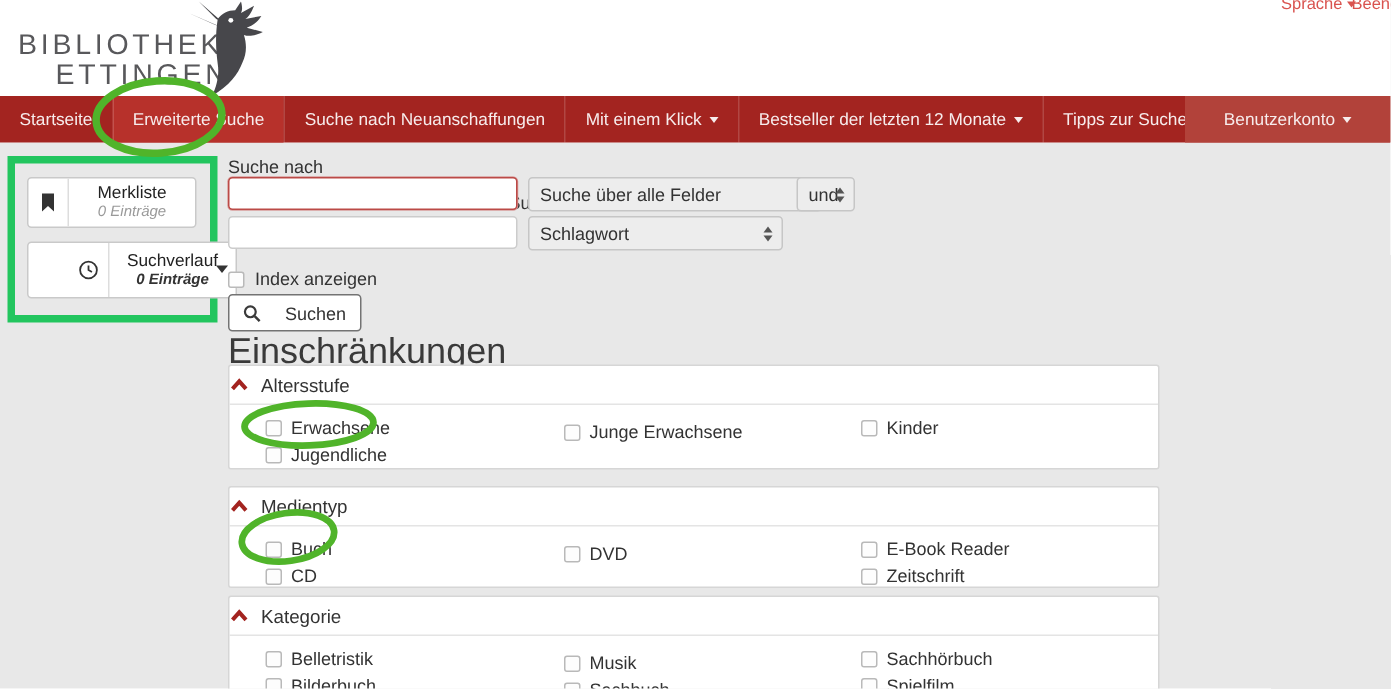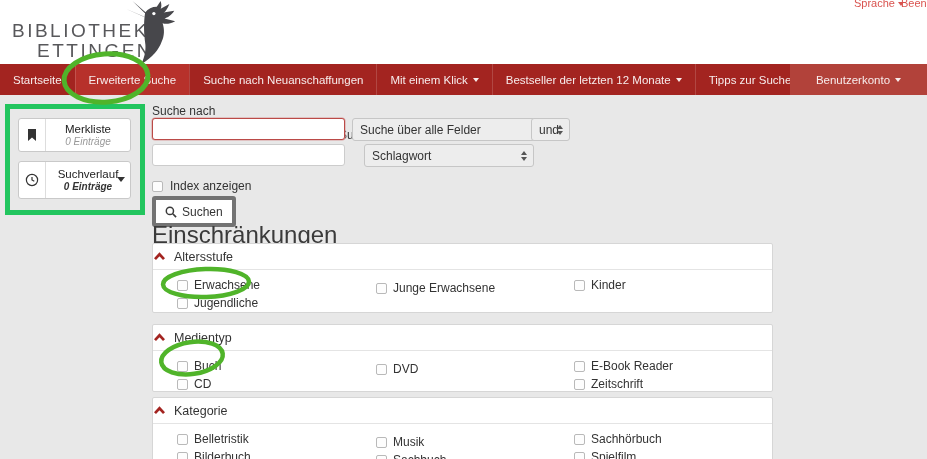--- a/index.html
+++ b/index.html
@@ -28,51 +28,51 @@
   .nav-right{position:absolute;right:0;top:0;height:31px;width:137px;background:#b2423a;
              display:flex;align-items:center;justify-content:center;font-size:11.5px;color:#f7ecec;cursor:pointer;}
 
   
   .main-bg{position:absolute;left:0;top:95px;width:927px;height:364px;background:#e8e8e8;}
 
   
   .side-box{position:absolute;left:5px;top:104px;width:130px;height:101px;border:5px solid #22c55e;}
   .side-btn{position:absolute;left:8px;width:111px;background:#fff;border:1px solid #c9c9c9;border-radius:3px;display:flex;cursor:pointer;}
   .side-btn.merkliste{top:9px;height:32px;}
-  .side-btn.suchverlauf{top:52px;height:36px;}
+  .side-btn.suchverlauf{top:52px;height:36px;padding-left:27px;}
   .side-icon{width:26px;display:flex;align-items:center;justify-content:center;border-right:1px solid #ddd;}
   .side-txt{flex:1;display:flex;flex-direction:column;align-items:center;justify-content:center;line-height:1.15;}
   .side-title{font-size:11.5px;color:#222;}
   .side-count{font-size:10px;font-style:italic;color:#999;}
   .side-count.bold{color:#333;font-weight:bold;}
   .side-caret{position:absolute;right:5px;top:15px;width:0;height:0;border-left:4px solid transparent;
               border-right:4px solid transparent;border-top:5px solid #333;}
 
   
   .frm-label{position:absolute;font-size:12px;color:#333;}
   .lbl-suche-nach{left:152px;top:104px;}
   .lbl-suche-in{left:339px;top:104px;margin-top:24px;}
   .txt-input{position:absolute;width:193px;height:22px;box-sizing:border-box;border:1px solid #ccc;border-radius:3px;
              background:#fff;font:12px "Liberation Sans",sans-serif;padding:0 6px;outline:none;}
   .input1{left:152px;top:118px;border:1px solid #bb4a47;box-shadow:0 0 0 0.5px #d89c9b;}
   .input2{left:152px;top:144px;}
   .sel{position:absolute;height:23px;box-sizing:border-box;background:#ededed;border:1px solid #c6c6c6;border-radius:3px;
        display:flex;align-items:center;font-size:12px;color:#333;padding:0 20px 0 7px;cursor:pointer;}
   .sel1{left:352px;top:118px;width:196px;}
   .sel-und{left:531px;top:118px;width:39px;}
-  .sel2{left:352px;top:144px;width:170px;margin-left:12px;}
+  .sel2{left:352px;top:144px;width:170px;}
   .updown{position:absolute;right:6px;top:50%;transform:translateY(-50%);display:flex;flex-direction:column;gap:2px;}
   .updown .u{width:0;height:0;border-left:3.5px solid transparent;border-right:3.5px solid transparent;border-bottom:4px solid #555;}
   .updown .d{width:0;height:0;border-left:3.5px solid transparent;border-right:3.5px solid transparent;border-top:4px solid #555;}
 
   .cbx{display:inline-block;width:11px;height:11px;box-sizing:border-box;border:1px solid #b9b9b9;border-radius:2px;
        background:#fdfdfd;flex:0 0 11px;cursor:pointer;}
   .index-row{position:absolute;left:152px;top:179px;display:flex;align-items:center;gap:7px;font-size:12px;cursor:pointer;}
-  .search-btn{position:absolute;left:152px;top:196px;height:23px;background:#fff;border:4px solid #737373;border-radius:3px;
-              display:flex;align-items:center;gap:5px;padding:0 9px;font-size:12px;color:#333;cursor:pointer;}
+  .search-btn{position:absolute;left:152px;top:196px;height:23px;background:#fff;border:1px solid #737373;border-radius:3px;
+              display:flex;align-items:center;gap:16px;padding:0 9px;font-size:12px;color:#333;cursor:pointer;}
   .heading{position:absolute;left:152px;top:221px;font-size:24px;color:#3a3a3a;}
 
   
   .sec{position:absolute;left:152px;width:621px;box-sizing:border-box;background:#fff;border:1px solid #d6d6d6;border-radius:2px;}
   .sec1{top:243px;height:70px;}
   .sec2{top:324px;height:68px;}
   .sec3{top:397px;height:80px;}
   .sec-head{height:25px;display:flex;align-items:center;gap:8px;padding:0 0;border-bottom:1px solid #e4e4e4;cursor:pointer;}
   .sec-title{font-size:12.5px;color:#333;}
   .sec-body{display:flex;padding:8px 0 0 24px;}

